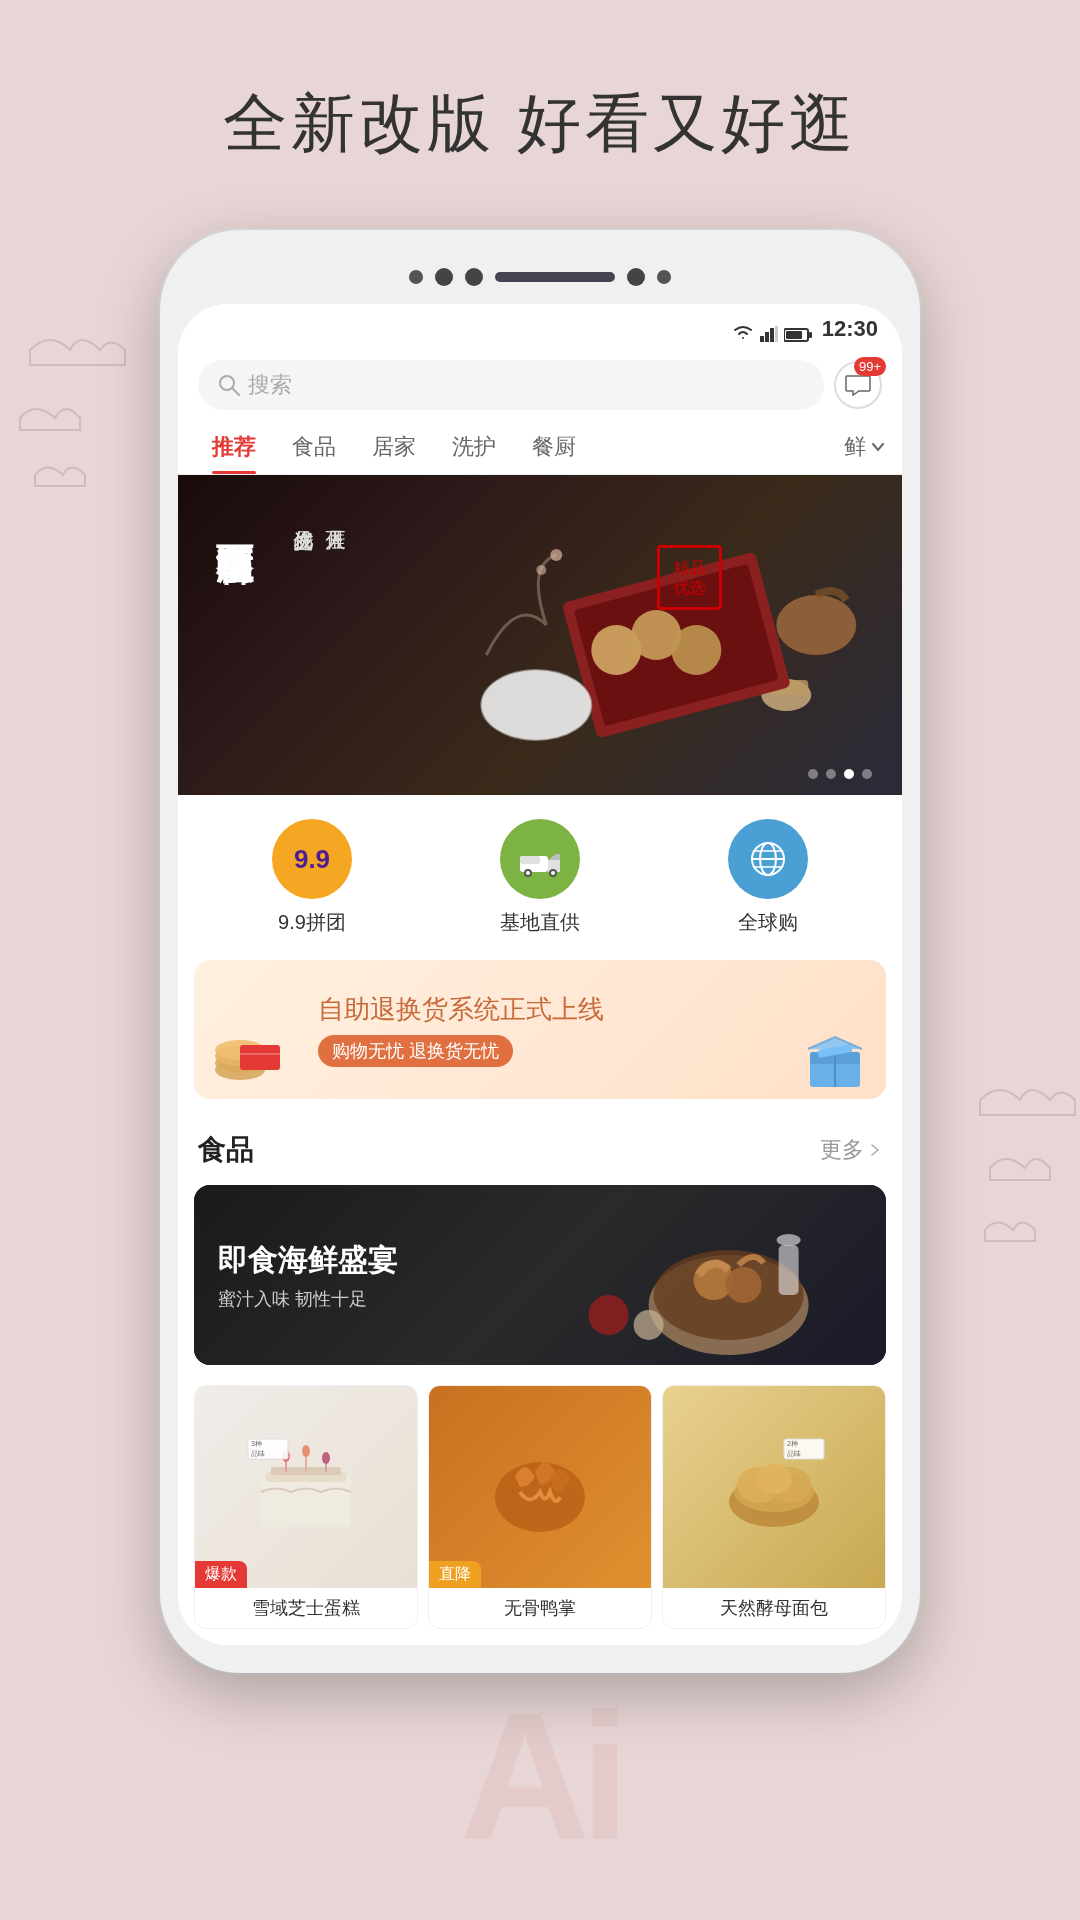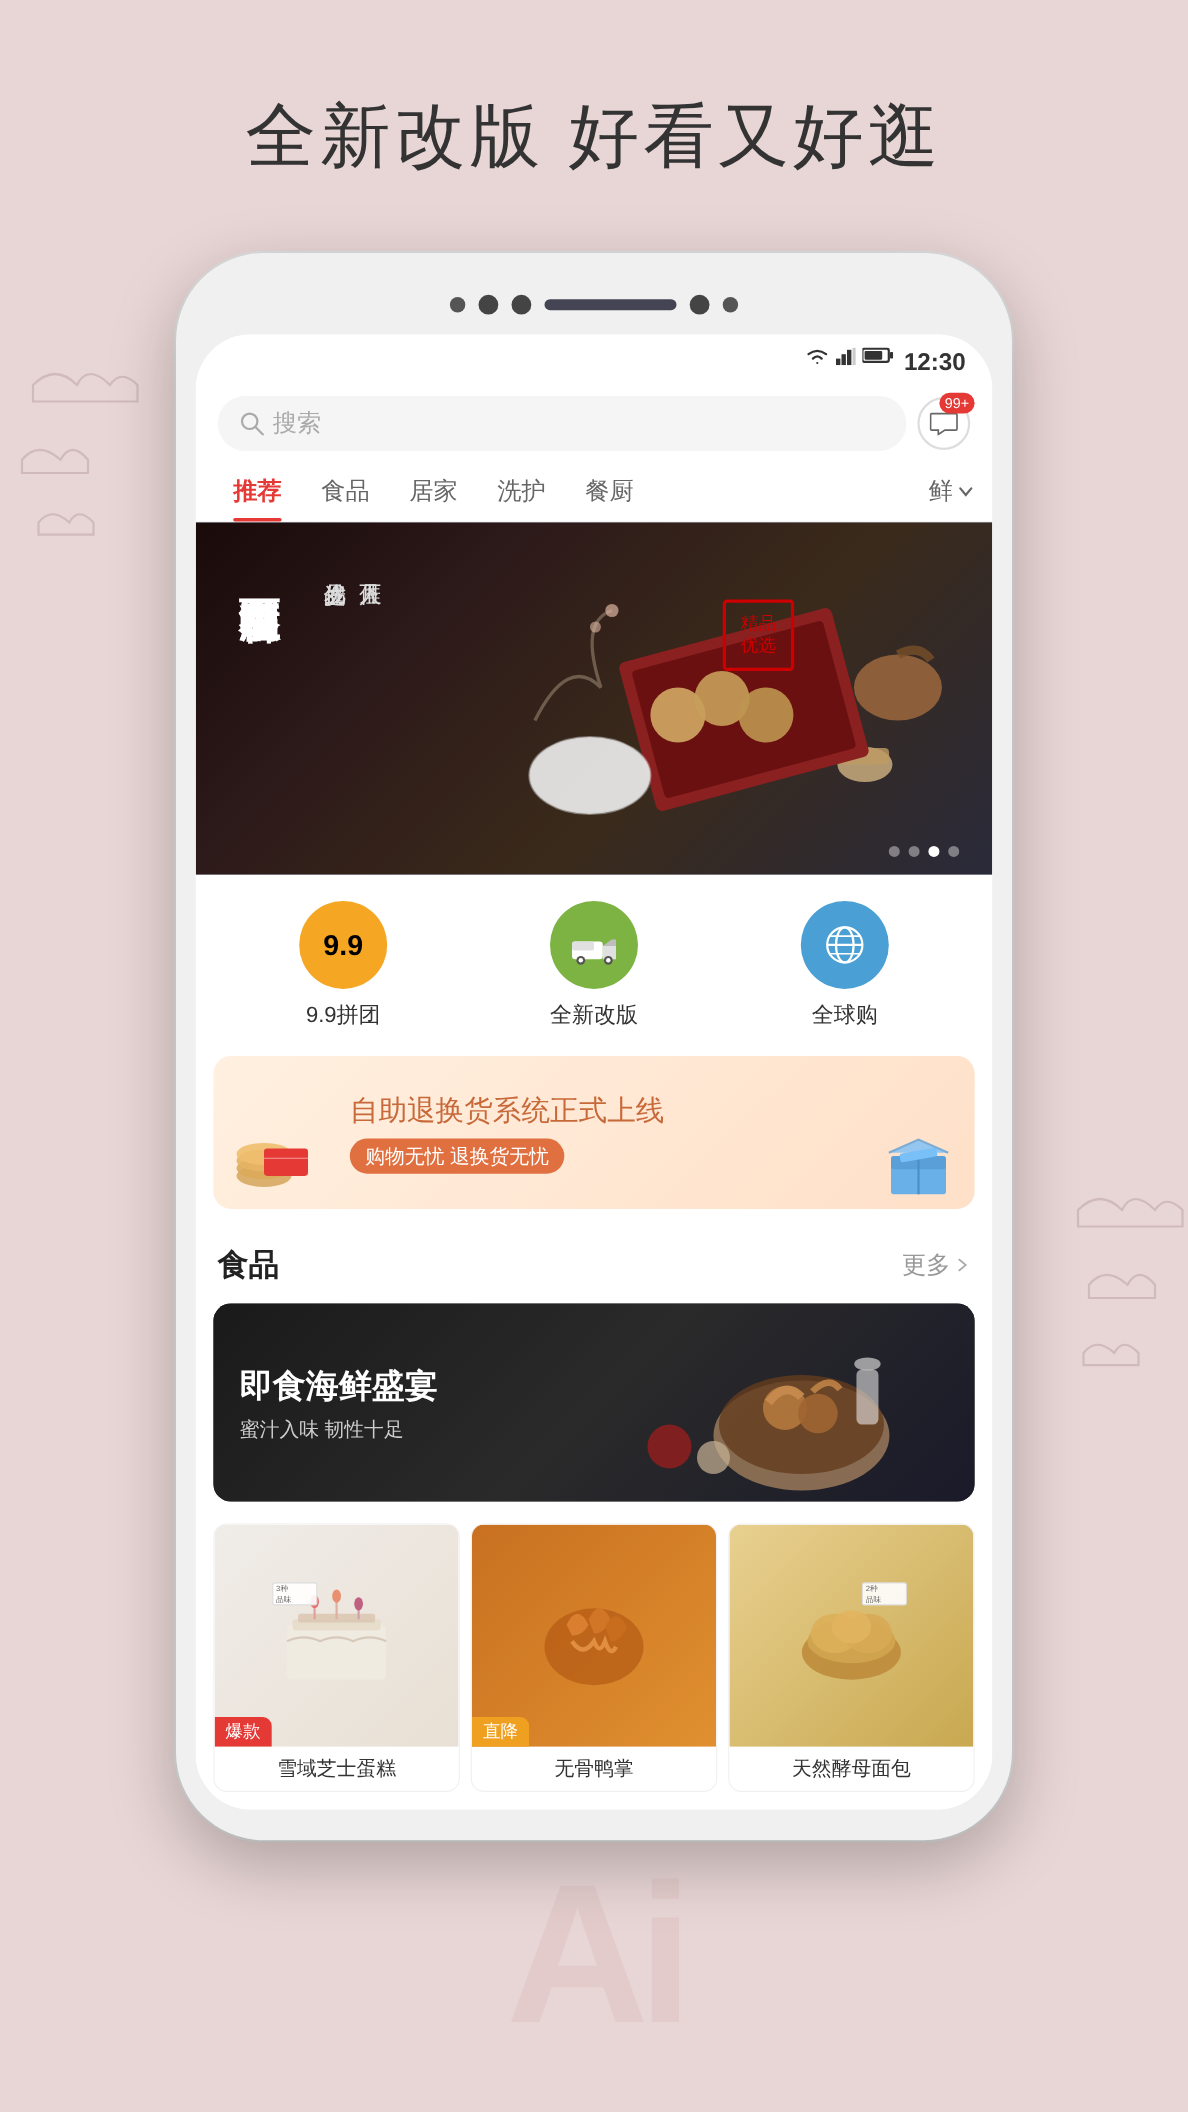--- a/index.html
+++ b/index.html
@@ -92,21 +92,21 @@
       display: flex;
       justify-content: flex-end;
       align-items: center;
       padding: 12px 24px 8px;
       background: #fff;
       gap: 8px;
     }
 
     .status-icons {
       display: flex;
-      align-items: flex-start;
+      align-items: flex-end;
       gap: 6px;
     }
 
     .status-time {
       font-size: 22px;
       font-weight: 600;
       color: #333;
       margin-left: 4px;
     }
 
@@ -584,40 +584,40 @@
           <div class="banner-dot"></div>
           <div class="banner-dot active"></div>
           <div class="banner-dot"></div>
         </div>
       </div>
 
       <div class="feature-icons">
 
         <div class="feature-item">
           <div class="feature-icon-circle" style="background:#f5a623;">
-            <span style="font-size:26px;font-weight:700;color:#000000;">9.9</span>
+            <span style="font-size:26px;font-weight:700;color:#4c1d95;">9.9</span>
           </div>
           <span class="feature-label">9.9拼团</span>
         </div>
 
 
         <div class="feature-item">
           <div class="feature-icon-circle" style="background:#7cb342;">
             <svg width="44" height="38" viewBox="0 0 44 38">
               <rect x="2" y="16" width="28" height="16" rx="3" fill="#fff"></rect>
               <rect x="2" y="16" width="20" height="8" rx="2" fill="#e0e0e0"></rect>
               <path d="M30,20 L42,20 L42,32 L30,32 Z" fill="#e0e0e0"></path>
               <path d="M30,20 L38,14 L42,14 L42,20 Z" fill="#bdbdbd"></path>
               <circle cx="10" cy="33" r="4" fill="#555"></circle>
               <circle cx="10" cy="33" r="2" fill="#fff"></circle>
               <circle cx="35" cy="33" r="4" fill="#555"></circle>
               <circle cx="35" cy="33" r="2" fill="#fff"></circle>
             </svg>
           </div>
-          <span class="feature-label">全新改版</span>
+          <span class="feature-label">基地直供</span>
         </div>
 
         <div class="feature-item">
           <div class="feature-icon-circle" style="background:#4a9fd4;">
             <svg width="44" height="44" viewBox="0 0 44 44">
               <circle cx="22" cy="22" r="16" stroke="#fff" stroke-width="2" fill="none"></circle>
               <ellipse cx="22" cy="22" rx="8" ry="16" stroke="#fff" stroke-width="2" fill="none"></ellipse>
               <line x1="6" y1="22" x2="38" y2="22" stroke="#fff" stroke-width="2"></line>
               <line x1="8" y1="14" x2="36" y2="14" stroke="#fff" stroke-width="1.5"></line>
               <line x1="8" y1="30" x2="36" y2="30" stroke="#fff" stroke-width="1.5"></line>

